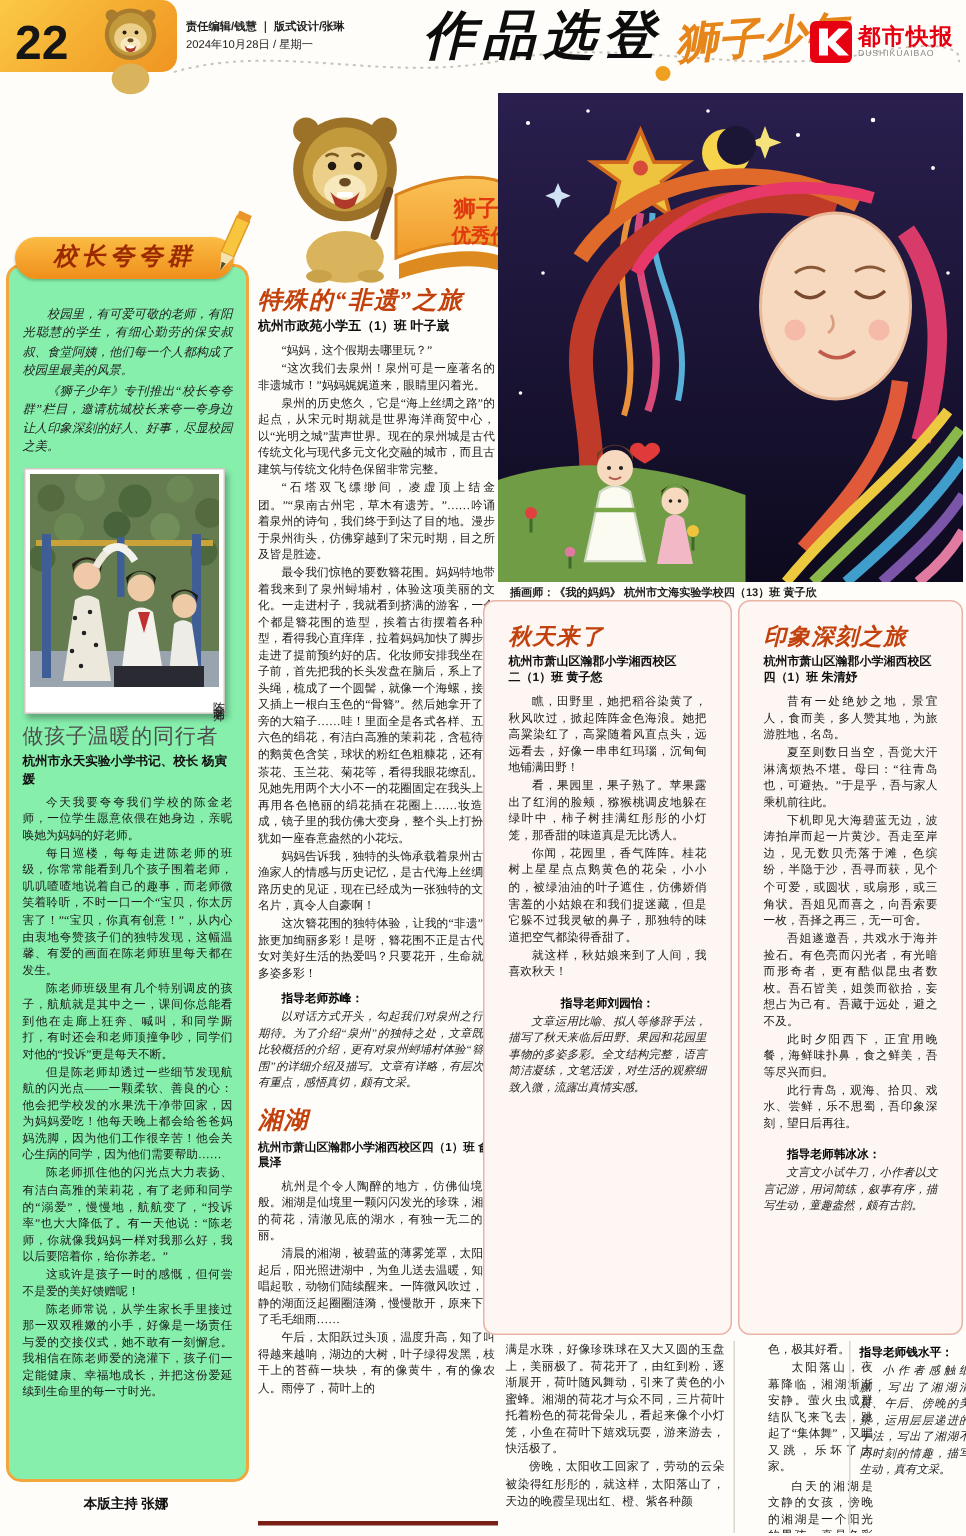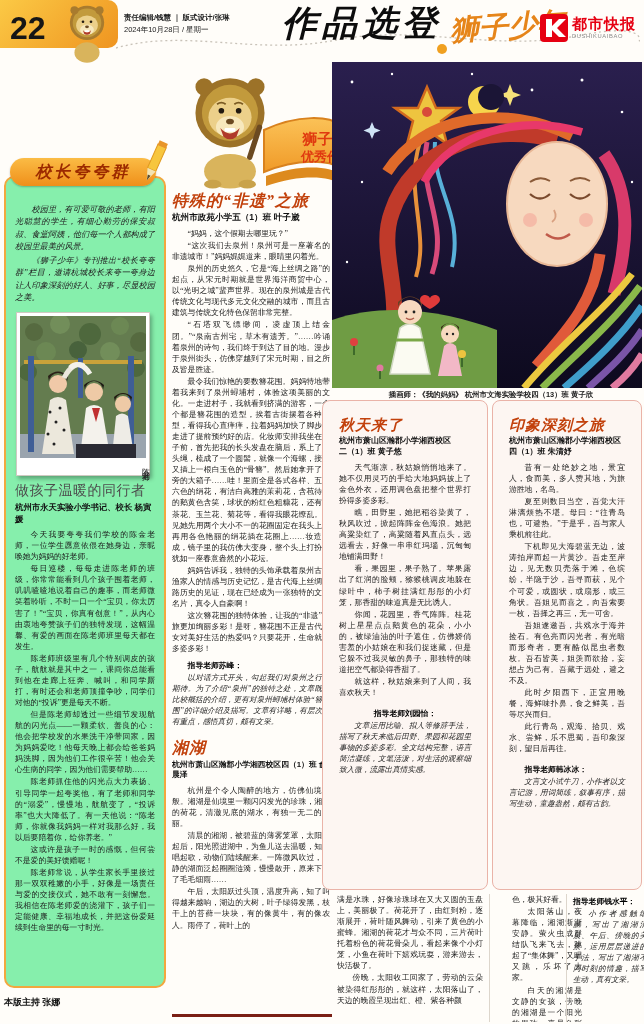--- a/index.html
+++ b/index.html
@@ -160,21 +160,21 @@
     </g>
     <g>
       <path d="M106,314 L112,284 Q118,278 124,284 L130,314 Z" fill="#f2b8c6"></path>
       <circle cx="118" cy="272" r="9" fill="#f7d9bf"></circle>
       <path d="M109,270 a9,9 0 0 1 18,0 l0,-5 q-9,-8 -18,0 z" fill="#3a2a1a"></path>
       <circle cx="115" cy="272" r="1.2" fill="#222"></circle>
         <circle cx="121" cy="272" r="1.2" fill="#222"></circle>
     </g>
     <path d="M98,236 c-3,-5 -10,-3 -10,2 c0,4 10,9 10,9 c0,0 10,-5 10,-9 c0,-5 -7,-7 -10,-2 z" fill="#e03a3a"></path>
   </svg>
-  <div class="abs sans" style="left:340px;top:390px;width:302px;text-align:center;font-size:7.4px;font-weight:bold;color:#222">插画师：《我的妈妈》 杭州市文海实验学校四（13）班 黄子欣</div>
+  <div class="abs sans" style="left:340px;top:390px;width:302px;text-align:left;font-size:7.4px;font-weight:bold;color:#222">插画师：《我的妈妈》 杭州市文海实验学校四（13）班 黄子欣</div>
 
   <div class="abs" style="left:4px;top:176px;width:162px;height:812px;border:2px solid #f2a73e;border-radius:10px;background:#86efac;box-sizing:border-box;overflow:hidden;padding:26px 9px 6px 9px">
     <p class="intro-para">校园里，有可爱可敬的老师，有阳光聪慧的学生，有细心勤劳的保安叔叔、食堂阿姨，他们每一个人都构成了校园里最美的风景。</p>
     <p class="intro-para">《狮子少年》专刊推出“校长夸夸群”栏目，邀请杭城校长来夸一夸身边让人印象深刻的好人、好事，尽显校园之美。</p>
 
     <div style="position:relative;width:134px;height:164px;margin:8px 0 6px 1px;background:#fff;border:1px solid #cfcac2;box-shadow:2px 3px 4px rgba(0,0,0,.3);padding:3px;box-sizing:border-box">
       <svg width="126" height="142" viewBox="0 0 126 142" style="display:block">
         <rect width="126" height="142" fill="#647c4f"></rect>
         <g opacity=".9">
           <circle cx="14" cy="16" r="9" fill="#55693f"></circle>
@@ -221,36 +221,36 @@
       </svg>
       <div class="vtext" style="position:absolute;right:-1px;bottom:6px">陈金老师</div>
     </div>
 
     <div class="sans" style="font-size:14px;font-weight:normal;color:#4d4d4d;letter-spacing:.5px;margin:2px 0 2px">做孩子温暖的同行者</div>
     <div class="byline" style="font-size:8.4px">杭州市永天实验小学书记、校长 杨寅媛</div>
     <p class="para">今天我要夸夸我们学校的陈金老师，一位学生愿意依偎在她身边，亲昵唤她为妈妈的好老师。</p>
     <p class="para">每日巡楼，每每走进陈老师的班级，你常常能看到几个孩子围着老师，叽叽喳喳地说着自己的趣事，而老师微笑着聆听，不时一口一个“宝贝，你太厉害了！”“宝贝，你真有创意！”，从内心由衷地夸赞孩子们的独特发现，这幅温馨、有爱的画面在陈老师班里每天都在发生。</p>
     <p class="para">陈老师班级里有几个特别调皮的孩子，航航就是其中之一，课间你总能看到他在走廊上狂奔、喊叫，和同学厮打，有时还会和老师顶撞争吵，同学们对他的“投诉”更是每天不断。</p>
     <p class="para">但是陈老师却透过一些细节发现航航的闪光点——一颗柔软、善良的心：他会把学校发的水果洗干净带回家，因为妈妈爱吃！他每天晚上都会给爸爸妈妈洗脚，因为他们工作很辛苦！他会关心生病的同学，因为他们需要帮助……</p>
-    <p class="para">陈老师抓住他的闪光点大力表扬、引导同学一起夸奖他，有了老师和同学的“溺爱”，慢慢地，航航变了，“投诉率”也大大降低了。有一天他说：“陈老师，你就像我妈妈一样对我那么好，我以后要陪着你，给你养老。”</p>
+    <p class="para">陈老师抓住他的闪光点大力表扬、有洁白高雅的茉莉花，有了老师和同学的“溺爱”，慢慢地，航航变了，“投诉率”也大大降低了。有一天他说：“陈老师，你就像我妈妈一样对我那么好，我以后要陪着你，给你养老。”</p>
     <p class="para">这或许是孩子一时的感慨，但何尝不是爱的美好馈赠呢！</p>
     <p class="para">陈老师常说，从学生家长手里接过那一双双稚嫩的小手，好像是一场责任与爱的交接仪式，她不敢有一刻懈怠。我相信在陈老师爱的浇灌下，孩子们一定能健康、幸福地成长，并把这份爱延续到生命里的每一寸时光。</p>
   </div>
 
   <div class="abs" style="left:10px;top:158px;width:146px;height:28px;background:linear-gradient(#fbbc45,#ef8f1a);border-radius:16px;
               text-align:center;line-height:28px;font-size:16px;font-weight:bold;font-style:italic;color:#9c2a00;letter-spacing:3px;box-shadow:0 1px 2px rgba(0,0,0,.25)">校长夸夸群</div>
   <svg class="abs" style="left:138px;top:140px;width:32px;height:46px" viewBox="0 0 32 46">
     <g transform="rotate(24 16 23)">
       <rect x="12" y="4" width="9" height="26" fill="#f7c63e" stroke="#e09a20" stroke-width="1"></rect>
       <path d="M12,30 L21,30 L16.5,42 Z" fill="#f3e3b2"></path>
       <path d="M15,36 L18,36 L16.5,42 Z" fill="#5a4a2a"></path>
       <rect x="12" y="0" width="9" height="5" fill="#e8952a"></rect>
     </g>
   </svg>
-  <div class="abs" style="left:4px;top:996px;width:160px;text-align:left;font-size:9px;font-weight:bold;color:#111">本版主持 张娜</div>
+  <div class="abs" style="left:4px;top:996px;width:160px;text-align:center;font-size:9px;font-weight:bold;color:#111">本版主持 张娜</div>
 
   <div class="abs" style="left:172px;top:192px;width:158px;height:830px;overflow:hidden">
     <div class="art-title" style="font-size:16px">特殊的“非遗”之旅</div>
     <div class="byline" style="font-size:8.6px">杭州市政苑小学五（1）班 叶子崴</div>
     <p class="para">“妈妈，这个假期去哪里玩？”</p>
     <p class="para">“这次我们去泉州！泉州可是一座著名的非遗城市！”妈妈娓娓道来，眼睛里闪着光。</p>
     <p class="para">泉州的历史悠久，它是“海上丝绸之路”的起点，从宋元时期就是世界海洋商贸中心，以“光明之城”蜚声世界。现在的泉州城是古代传统文化与现代多元文化交融的城市，而且古建筑与传统文化特色保留非常完整。</p>
     <p class="para">“石塔双飞缥缈间，凌虚顶上结金团。”“泉南古州宅，草木有遗芳。”……吟诵着泉州的诗句，我们终于到达了目的地。漫步于泉州街头，仿佛穿越到了宋元时期，目之所及皆是胜迹。</p>
     <p class="para">最令我们惊艳的要数簪花围。妈妈特地带着我来到了泉州蟳埔村，体验这项美丽的文化。一走进村子，我就看到挤满的游客，一个个都是簪花围的造型，挨着古街摆着各种造型，看得我心直痒痒，拉着妈妈加快了脚步，走进了提前预约好的店。化妆师安排我坐在镜子前，首先把我的长头发盘在脑后，系上了红头绳，梳成了一个圆髻，就像一个海螺，接着又插上一根白玉色的“骨簪”。然后她拿开了一旁的大箱子……哇！里面全是各式各样、五颜六色的绢花，有洁白高雅的茉莉花，含苞待放的鹅黄色含笑，球状的粉红色粗糠花，还有山茶花、玉兰花、菊花等，看得我眼花缭乱。只见她先用两个大小不一的花圈固定在我头上，再用各色艳丽的绢花插在花圈上……妆造完成，镜子里的我仿佛大变身，整个头上打扮得犹如一座春意盎然的小花坛。</p>
     <p class="para">妈妈告诉我，独特的头饰承载着泉州古代渔家人的情感与历史记忆，是古代海上丝绸之路历史的见证，现在已经成为一张独特的文化名片，真令人自豪啊！</p>
@@ -262,21 +262,20 @@
     <div class="byline" style="font-size:7.8px">杭州市萧山区瀚郡小学湘西校区四（1）班 俞晨泽</div>
     <p class="para">杭州是个令人陶醉的地方，仿佛仙境一般。湘湖是仙境里一颗闪闪发光的珍珠，湘湖的荷花，清澈见底的湖水，有独一无二的美丽。</p>
     <p class="para">清晨的湘湖，被碧蓝的薄雾笼罩，太阳升起后，阳光照进湖中，为鱼儿送去温暖，知了唱起歌，动物们陆续醒来。一阵微风吹过，平静的湖面泛起圈圈涟漪，慢慢散开，原来下起了毛毛细雨……</p>
     <p class="para">午后，太阳跃过头顶，温度升高，知了叫得越来越响，湖边的大树，叶子绿得发黑，枝干上的苔藓一块块，有的像黄牛，有的像农人。雨停了，荷叶上的</p>
   </div>
 
   <div class="panel" style="left:322px;width:166px">
     <div class="art-title">秋天来了</div>
     <div class="byline" style="margin-bottom:0">杭州市萧山区瀚郡小学湘西校区</div>
     <div class="byline" style="margin-top:0">二（1）班 黄子悠</div>
-    <p class="para">天气渐凉，秋姑娘悄悄地来了。她不仅用灵巧的手给大地妈妈披上了金色外衣，还用调色盘把整个世界打扮得多姿多彩。</p>
     <p class="para">瞧，田野里，她把稻谷染黄了，秋风吹过，掀起阵阵金色海浪。她把高粱染红了，高粱随着风直点头，远远看去，好像一串串红玛瑙，沉甸甸地铺满田野！</p>
     <p class="para">看，果园里，果子熟了。苹果露出了红润的脸颊，猕猴桃调皮地躲在绿叶中，柿子树挂满红彤彤的小灯笼，那香甜的味道真是无比诱人。</p>
     <p class="para">你闻，花园里，香气阵阵。桂花树上星星点点鹅黄色的花朵，小小的，被绿油油的叶子遮住，仿佛娇俏害羞的小姑娘在和我们捉迷藏，但是它躲不过我灵敏的鼻子，那独特的味道把空气都染得香甜了。</p>
     <p class="para">就这样，秋姑娘来到了人间，我喜欢秋天！</p>
     <div class="guide-label" style="text-align:center;text-indent:0;margin-top:10px">指导老师刘园怡：</div>
     <p class="guide-text">文章运用比喻、拟人等修辞手法，描写了秋天来临后田野、果园和花园里事物的多姿多彩。全文结构完整，语言简洁凝练，文笔活泼，对生活的观察细致入微，流露出真情实感。</p>
   </div>
 
   <div class="panel" style="left:492px;width:150px">
     <div class="art-title">印象深刻之旅</div>

